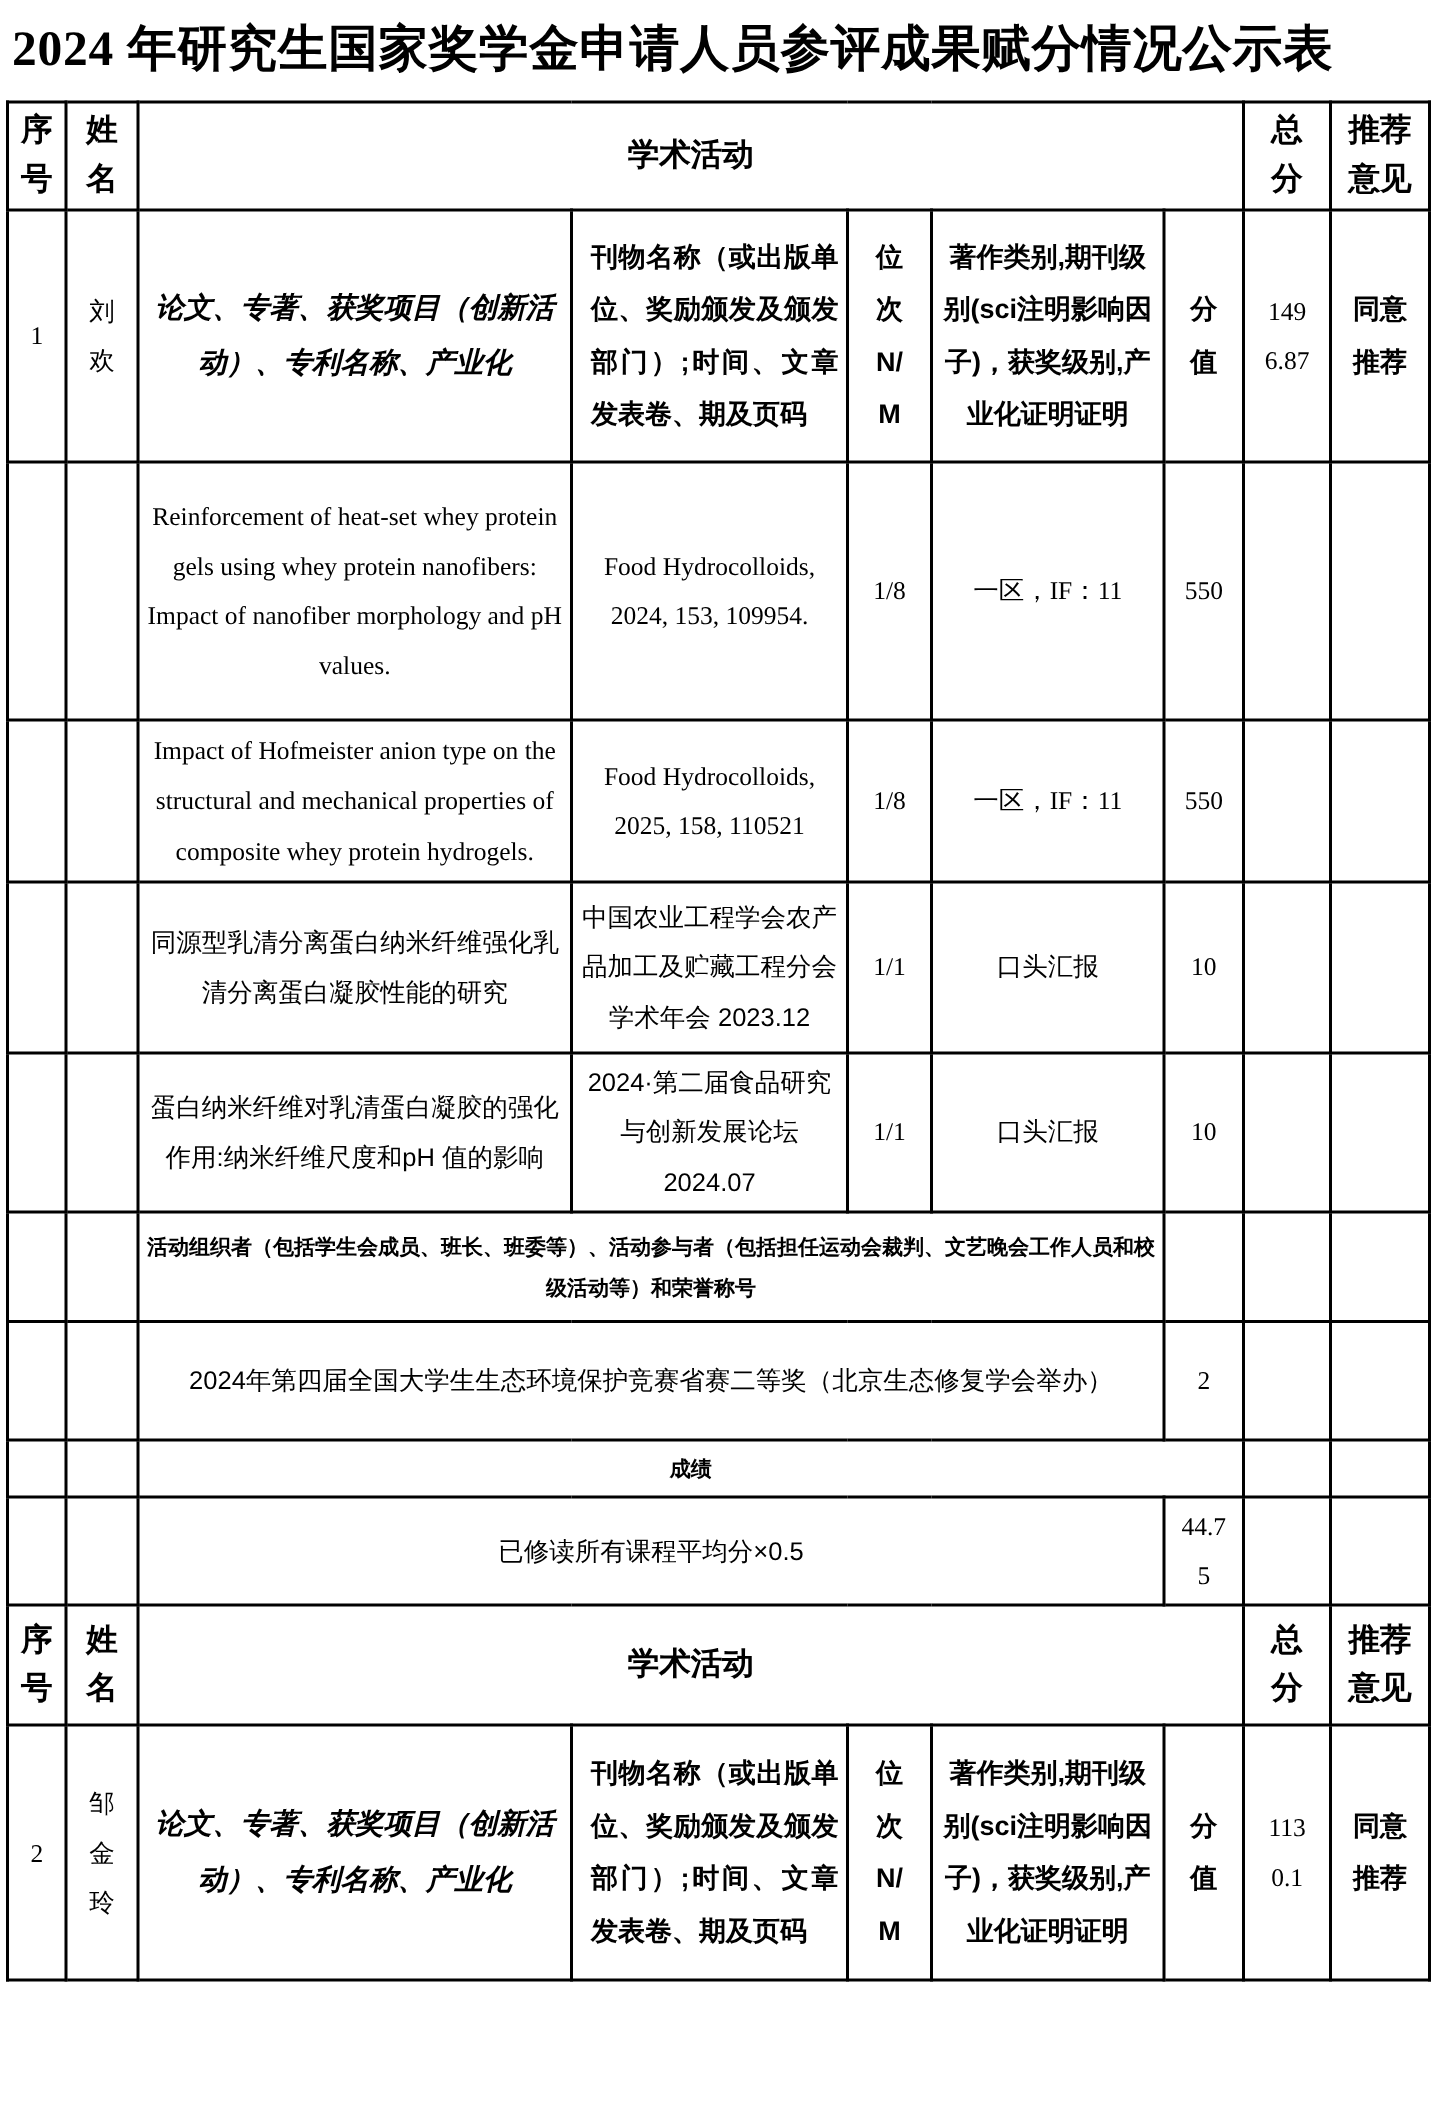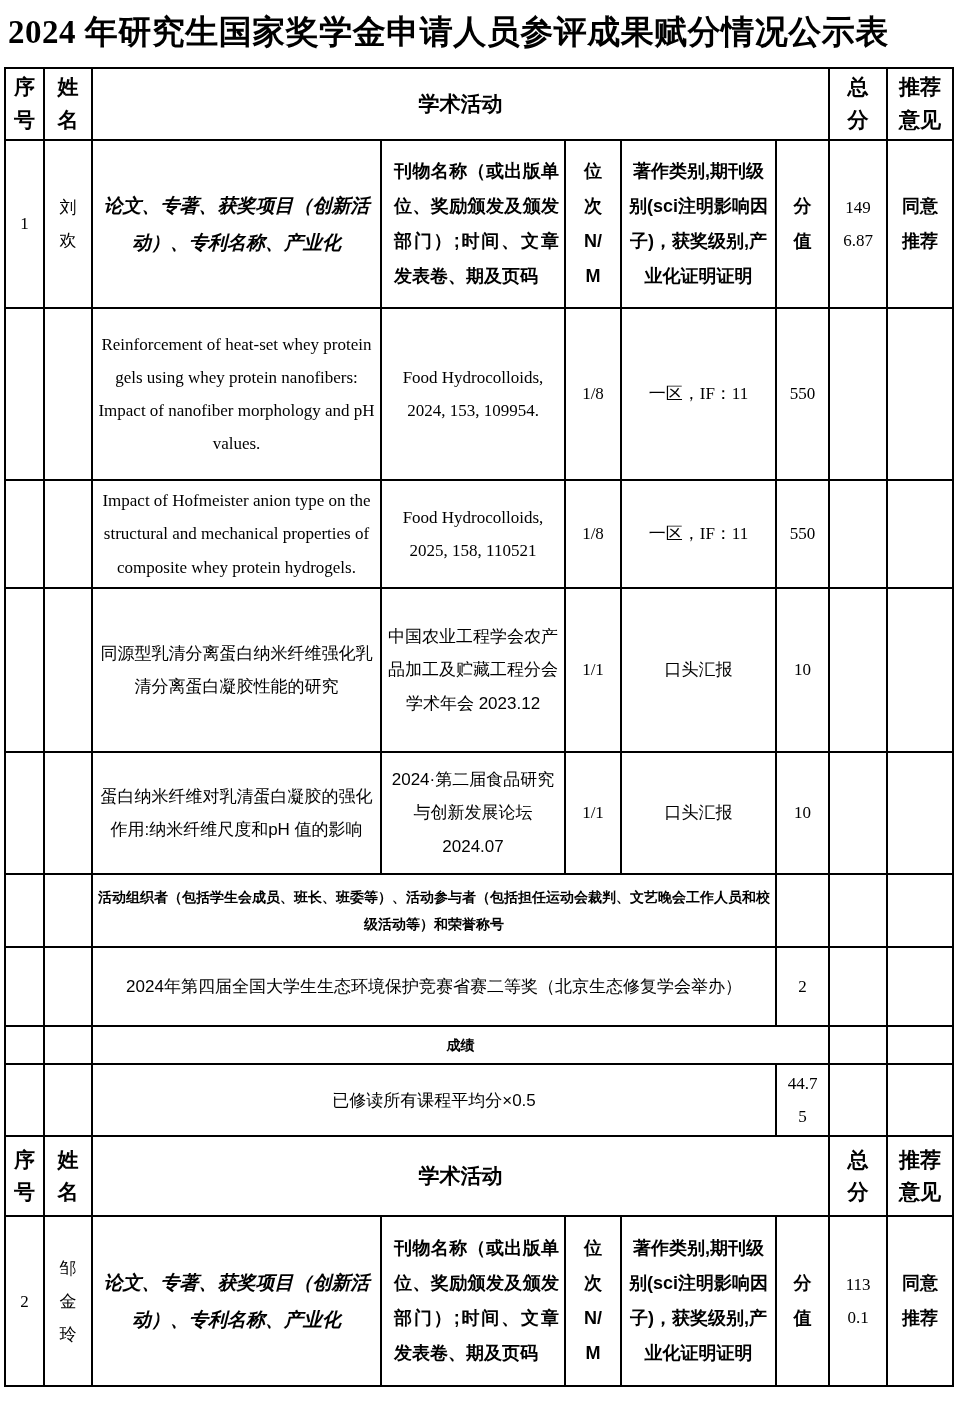--- a/index.html
+++ b/index.html
@@ -108,33 +108,33 @@
       <td></td>
       <td class="en">Impact of Hofmeister anion type on the structural and mechanical properties of composite whey protein hydrogels.</td>
       <td class="en">Food Hydrocolloids, 2025, 158, 110521</td>
       <td class="num">1/8</td>
       <td class="num">一区，IF：11</td>
       <td class="num">550</td>
       <td></td>
       <td></td>
     </tr>
 
-    <tr style="height:164px">
+    <tr style="height:114px">
       <td></td>
       <td></td>
       <td class="zh">同源型乳清分离蛋白纳米纤维强化乳清分离蛋白凝胶性能的研究</td>
       <td class="zh">中国农业工程学会农产品加工及贮藏工程分会学术年会 2023.12</td>
       <td class="num">1/1</td>
       <td class="zh">口头汇报</td>
       <td class="num">10</td>
       <td></td>
       <td></td>
     </tr>
 
-    <tr style="height:122px">
+    <tr style="height:106px">
       <td></td>
       <td></td>
       <td class="zh">蛋白纳米纤维对乳清蛋白凝胶的强化作用:纳米纤维尺度和pH 值的影响</td>
       <td class="zh">2024·第二届食品研究与创新发展论坛 2024.07</td>
       <td class="num">1/1</td>
       <td class="zh">口头汇报</td>
       <td class="num">10</td>
       <td></td>
       <td></td>
     </tr>

